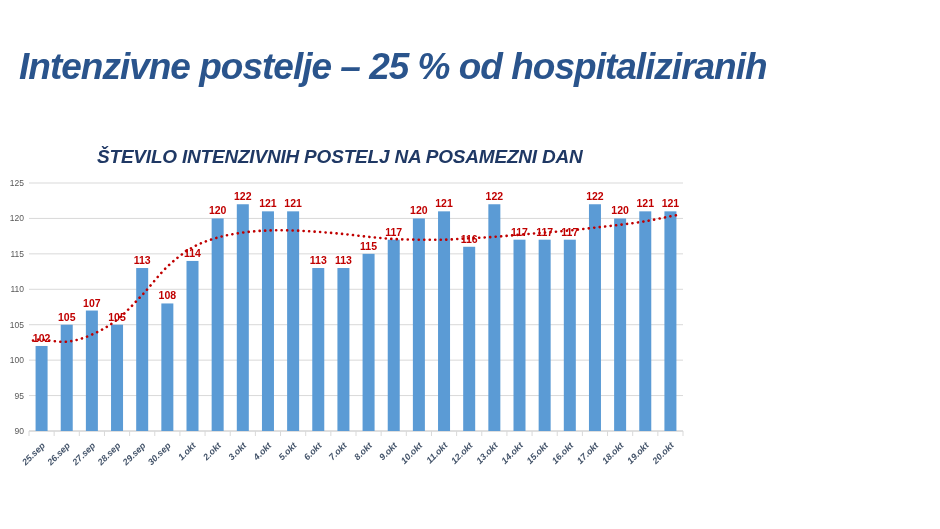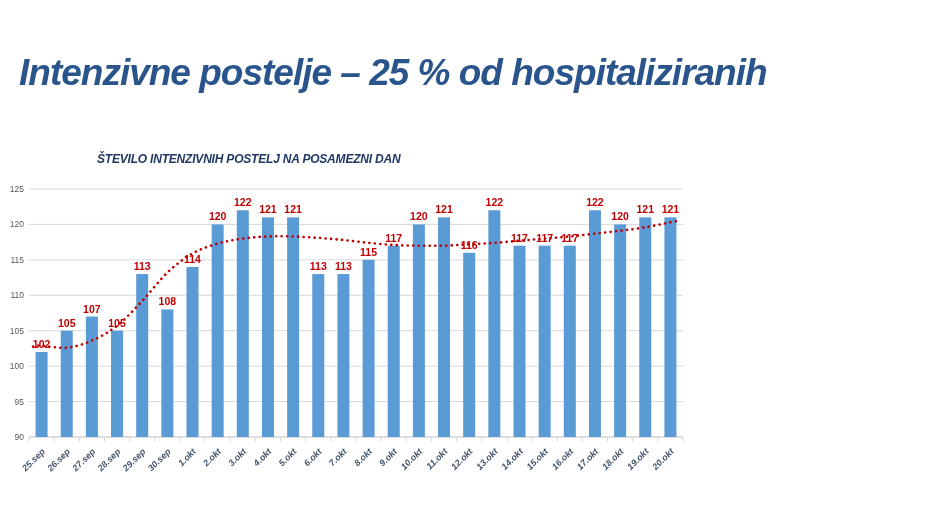--- a/index.html
+++ b/index.html
@@ -1,26 +1,26 @@
 <!DOCTYPE html>
 <html><head>
 <meta charset="utf-8">
 <style>
   * { box-sizing: border-box; margin: 0; padding: 0; }
   html, body { width: 940px; height: 529px; background: #ffffff; overflow: hidden; }
   body { font-family: "Liberation Sans", sans-serif; position: relative; }
-  .slide { position: absolute; inset: 0; background: #ffffff; margin-top: 6px; }
+  .slide { position: absolute; inset: 0; background: #ffffff; }
   .main-title {
     position: absolute; left: 19px; top: 46px;
     font-size: 37px; font-weight: bold; font-style: italic;
     letter-spacing: -1px; color: #2a548c; white-space: nowrap;
   }
   .chart-title {
     position: absolute; left: 97px; top: 146px;
-    font-size: 12px; font-weight: bold; font-style: italic;
+    font-size: 19px; font-weight: bold; font-style: italic;
     letter-spacing: -0.2px; color: #1f3864; white-space: nowrap;
   }
   svg { position: absolute; left: 0; top: 170px; }
   svg text { font-family: "Liberation Sans", sans-serif; }
 </style>
 </head>
 <body>
 
 <div class="slide">
   <h1 class="main-title">Intenzivne postelje – 25 % od hospitaliziranih</h1>

